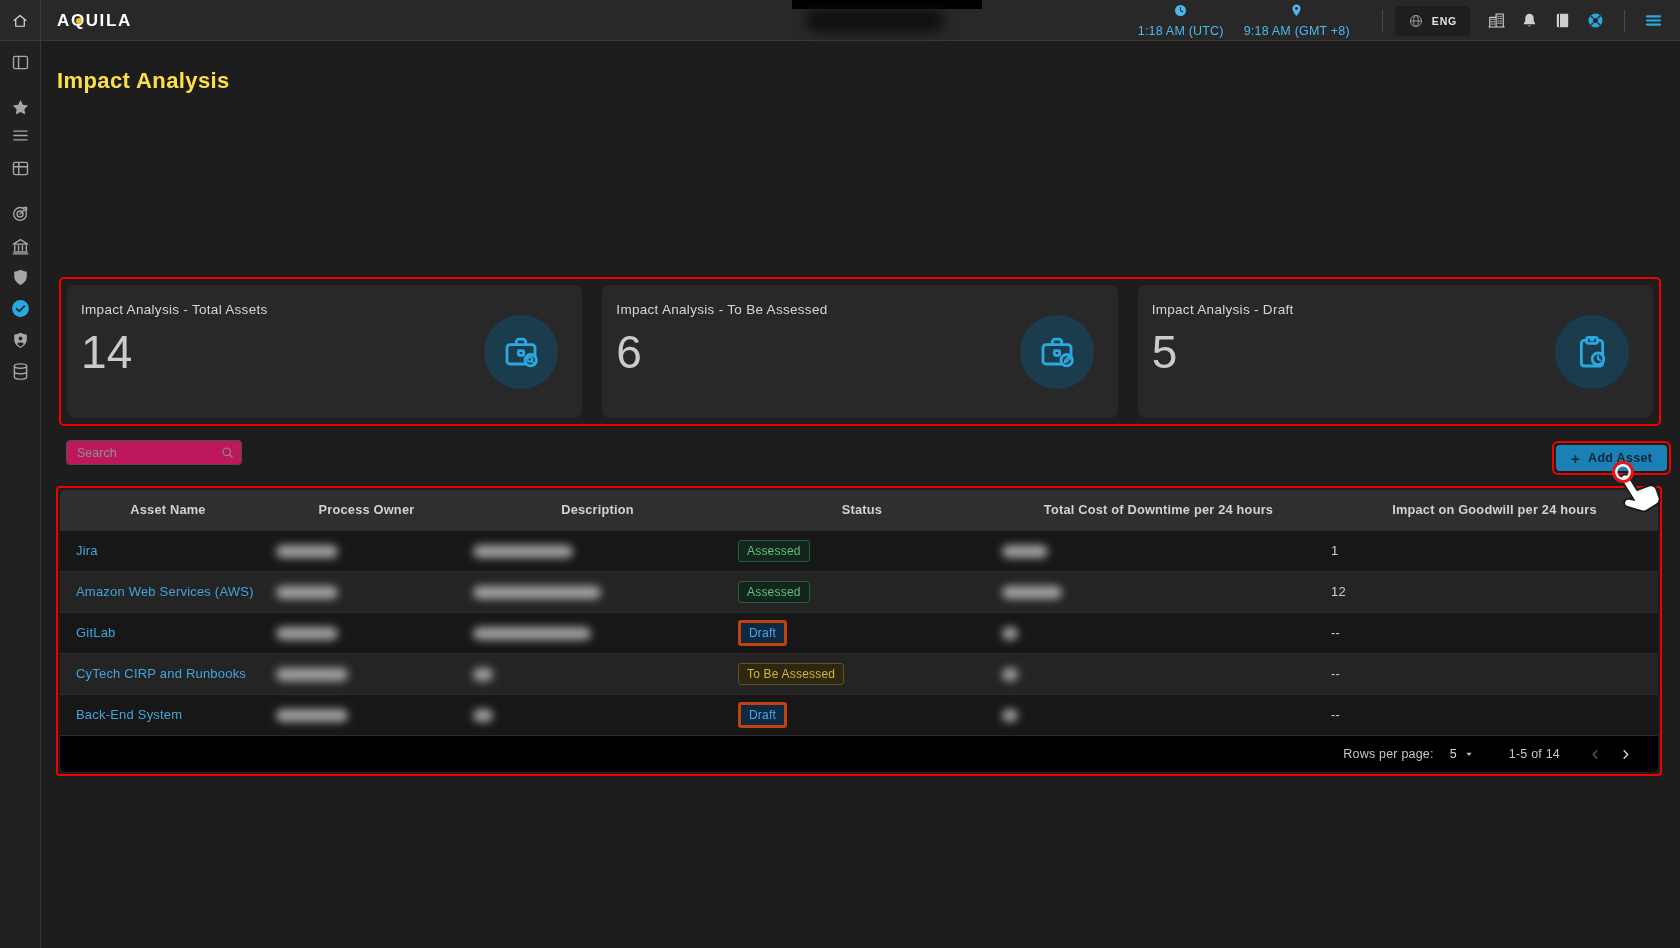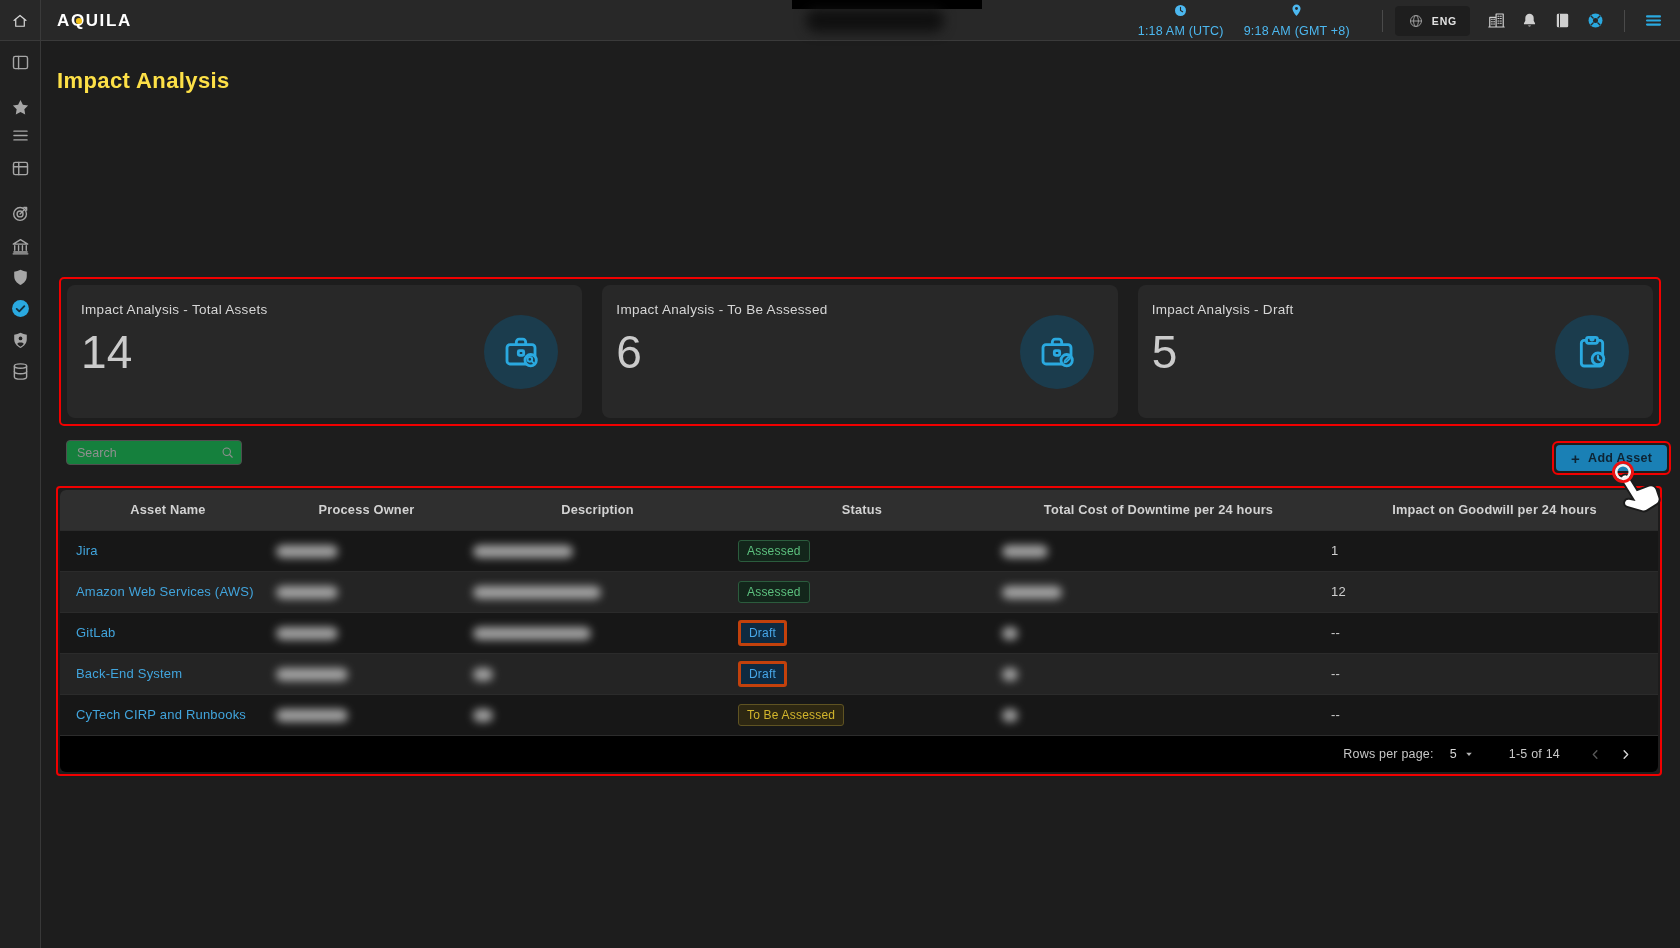--- a/index.html
+++ b/index.html
@@ -57,21 +57,21 @@
   .stat-card { flex:1; background:#282828; border-radius:8px; position:relative; padding:17px 14px; }
   .stat-label { color:#d6d6d6; font-size:13.5px; letter-spacing:.3px; }
   .stat-value { color:#cbcbcb; font-size:46px; line-height:1; margin-top:12px; }
   .stat-icn { position:absolute; right:24px; top:50%; transform:translateY(-50%);
     width:74px; height:74px; border-radius:50%; background:#1b3c4d; color:#2aa9e0;
     display:flex; align-items:center; justify-content:center; }
   .stat-icn svg { width:40px; height:40px; }
 
   
   .search-box { position:absolute; left:66px; top:440px; width:176px; height:25px; }
-  .search-box input { width:100%; height:100%; background:#15803d; border:1px solid #4f4f4f;
+  .search-box input { width:100%; height:100%; background:#be185d; border:1px solid #4f4f4f;
     border-radius:4px; color:#c9c9c9; font-size:12.5px; padding:0 28px 0 10px;
     font-family:"Liberation Sans", sans-serif; outline:none; }
   .search-box input::placeholder { color:#8f8f8f; }
   .search-icn { position:absolute; right:7px; top:5px; width:15px; height:15px; color:#8f8f8f; }
   .add-outline { position:absolute; left:1552px; top:441px; border:2px solid #f10000;
     border-radius:6px; padding:2px; z-index:10; }
   .add-btn { display:flex; align-items:center; gap:8px; height:26px; padding:0 15px;
     background:#1a80b5; border:none; border-radius:4px; color:#0d2434;
     font-size:12.5px; font-weight:bold; letter-spacing:.3px; cursor:pointer;
     font-family:"Liberation Sans", sans-serif; }
@@ -359,32 +359,32 @@
    </tr>
           <tr>
      <td><a class="asset">GitLab</a></td>
      <td><span class="redact" style="width:62px"></span></td>
      <td><span class="redact" style="width:118px"></span></td>
      <td><span class="badge st-draft">Draft</span></td>
      <td><span class="redact" style="width:16px"></span></td>
      <td><span>--</span></td>
    </tr>
           <tr>
+     <td><a class="asset">CyTech CIRP and Runbooks</a></td>
+     <td><span class="redact" style="width:72px"></span></td>
+     <td><span class="redact" style="width:20px"></span></td>
+     <td><span class="badge st-tba">To Be Assessed</span></td>
+     <td><span class="redact" style="width:16px"></span></td>
+     <td><span>--</span></td>
+   </tr>
+          <tr>
      <td><a class="asset">Back-End System</a></td>
      <td><span class="redact" style="width:72px"></span></td>
      <td><span class="redact" style="width:20px"></span></td>
      <td><span class="badge st-draft">Draft</span></td>
-     <td><span class="redact" style="width:16px"></span></td>
-     <td><span>--</span></td>
-   </tr>
-          <tr>
-     <td><a class="asset">CyTech CIRP and Runbooks</a></td>
-     <td><span class="redact" style="width:72px"></span></td>
-     <td><span class="redact" style="width:20px"></span></td>
-     <td><span class="badge st-tba">To Be Assessed</span></td>
      <td><span class="redact" style="width:16px"></span></td>
      <td><span>--</span></td>
    </tr>
         </tbody>
     </table>
     <div class="pagination">
       <span class="rpp-label">Rows per page:</span>
       <span class="rpp">
         <span>5</span>
         <span class="icn">

